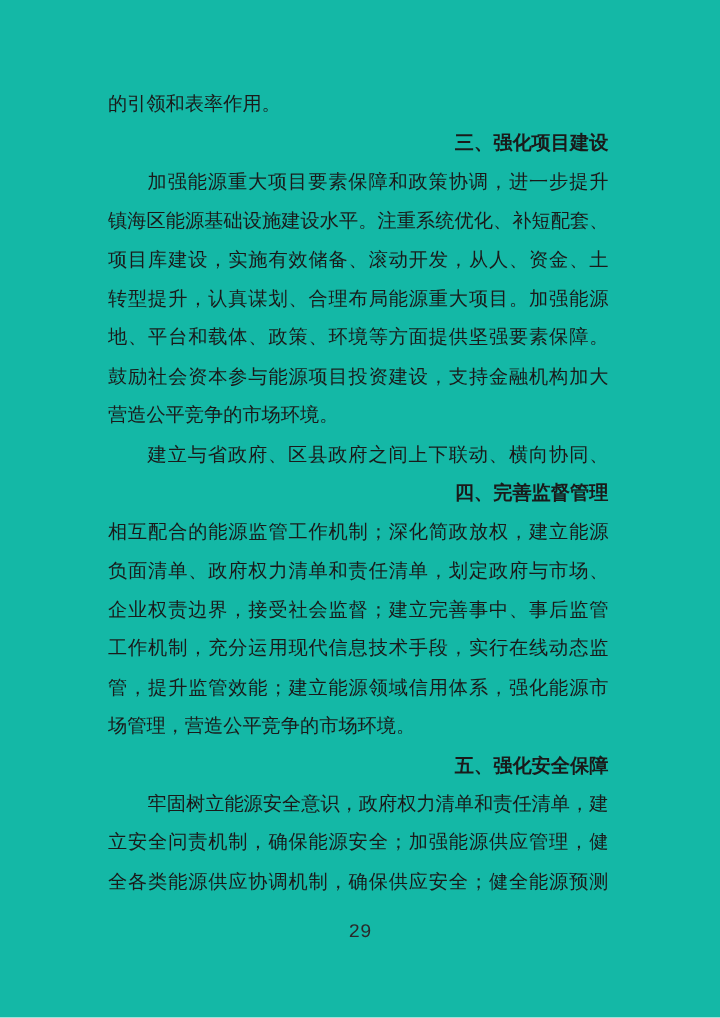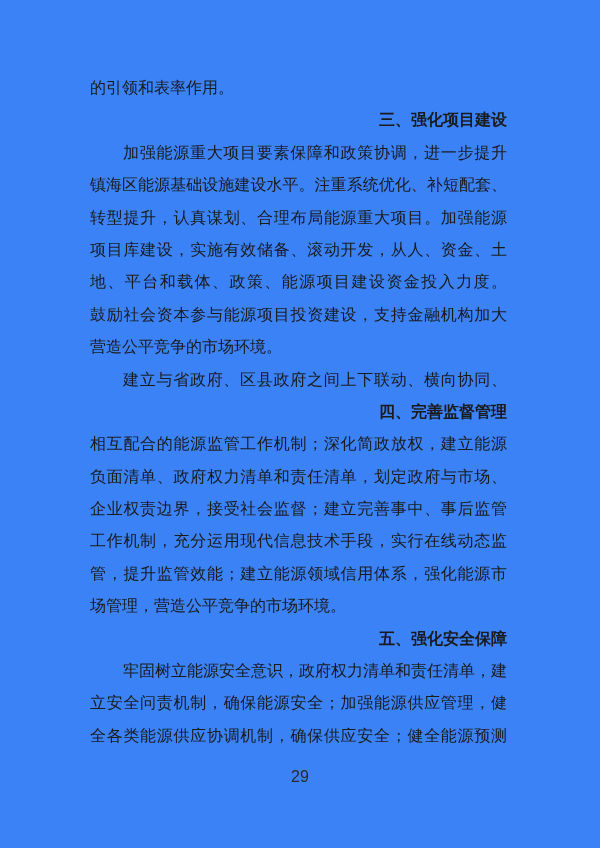--- a/index.html
+++ b/index.html
@@ -4,25 +4,25 @@
 <style>
   html, body {
     margin: 0;
     padding: 0;
     background: #ffffff;
   }
   .page {
     position: relative;
     width: 600px;
     height: 848px;
-    background: #3b82f6;
+    background: #14b8a6;
     box-sizing: border-box;
     padding-top: 72px;
     overflow: hidden;
-    font-family: Liberation Sans, sans-serif;
+    font-family: Liberation Mono, monospace;
     color: #1a1a1a;
   }
   .textblock {
     margin-left: 90px;
     width: 417px;
   }
   .line {
     font-size: 16px;
     height: 32.4px;
     line-height: 32.4px;
@@ -63,23 +63,23 @@
 </style>
 </head>
 <body>
 
 <div class="page">
   <div class="textblock">
     <div class="line jend">的引领和表率作用。</div>
     <div class="line heading">三、强化项目建设</div>
     <div class="line jfirst">加强能源重大项目要素保障和政策协调，进一步提升</div>
     <div class="line jmid">镇海区能源基础设施建设水平。注重系统优化、补短配套、</div>
+    <div class="line jmid">项目库建设，实施有效储备、滚动开发，从人、资金、土</div>
     <div class="line jmid">转型提升，认真谋划、合理布局能源重大项目。加强能源</div>
-    <div class="line jmid">项目库建设，实施有效储备、滚动开发，从人、资金、土</div>
-    <div class="line jmid">地、平台和载体、政策、能源项目建设资金投入力度。</div>
+    <div class="line jmid">地、平台和载体、政策、环境等方面提供坚强要素保障。</div>
     <div class="line jmid">鼓励社会资本参与能源项目投资建设，支持金融机构加大</div>
     <div class="line jend">营造公平竞争的市场环境。</div>
     <div class="line jfirst">建立与省政府、区县政府之间上下联动、横向协同、</div>
     <div class="line heading">四、完善监督管理</div>
     <div class="line jmid">相互配合的能源监管工作机制；深化简政放权，建立能源</div>
     <div class="line jmid">负面清单、政府权力清单和责任清单，划定政府与市场、</div>
     <div class="line jmid">企业权责边界，接受社会监督；建立完善事中、事后监管</div>
     <div class="line jmid">工作机制，充分运用现代信息技术手段，实行在线动态监</div>
     <div class="line jmid">管，提升监管效能；建立能源领域信用体系，强化能源市</div>
     <div class="line jend">场管理，营造公平竞争的市场环境。</div>

